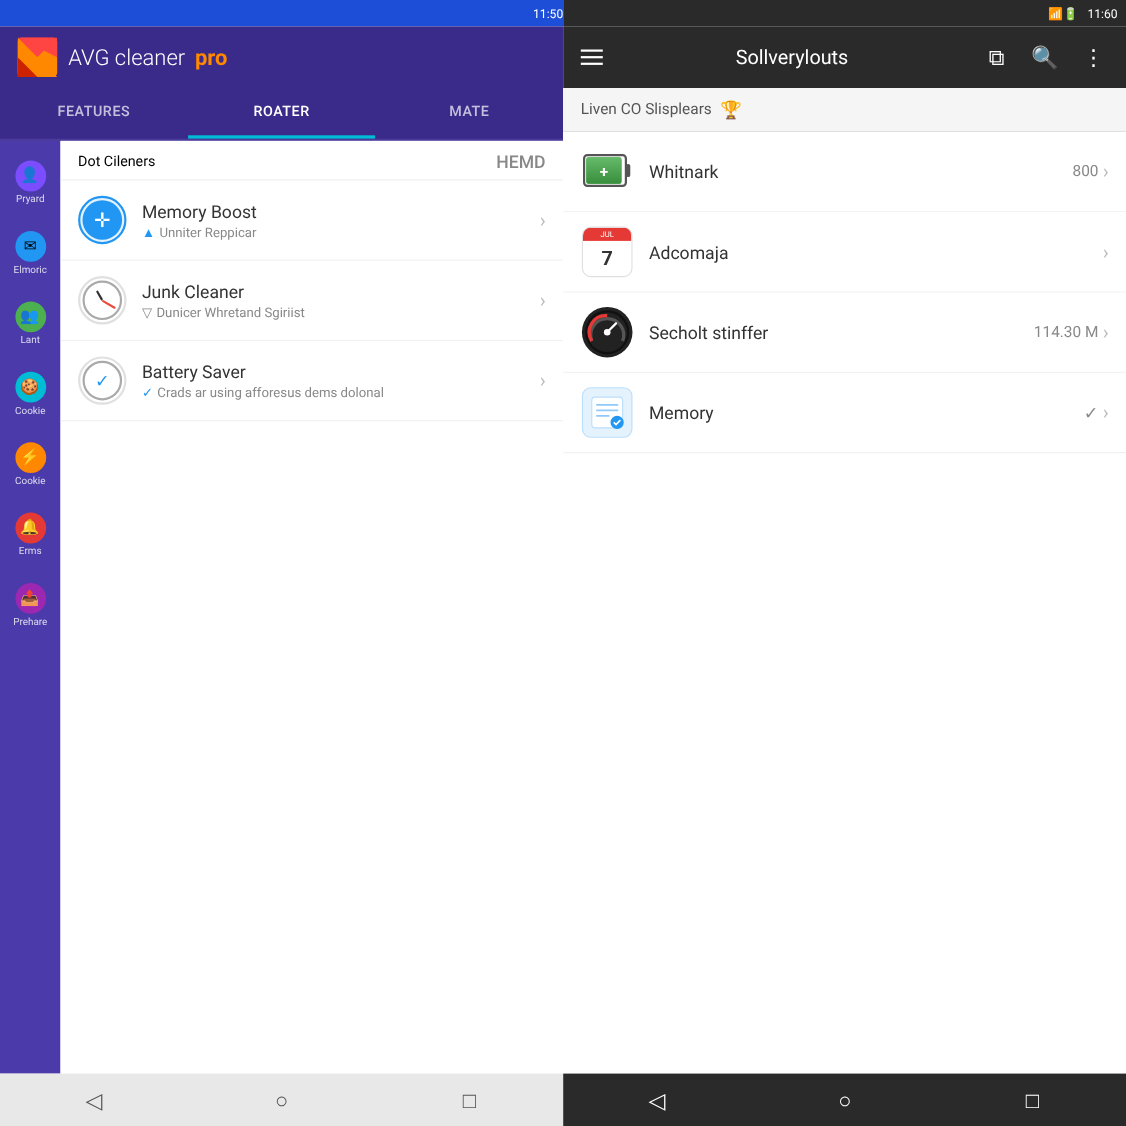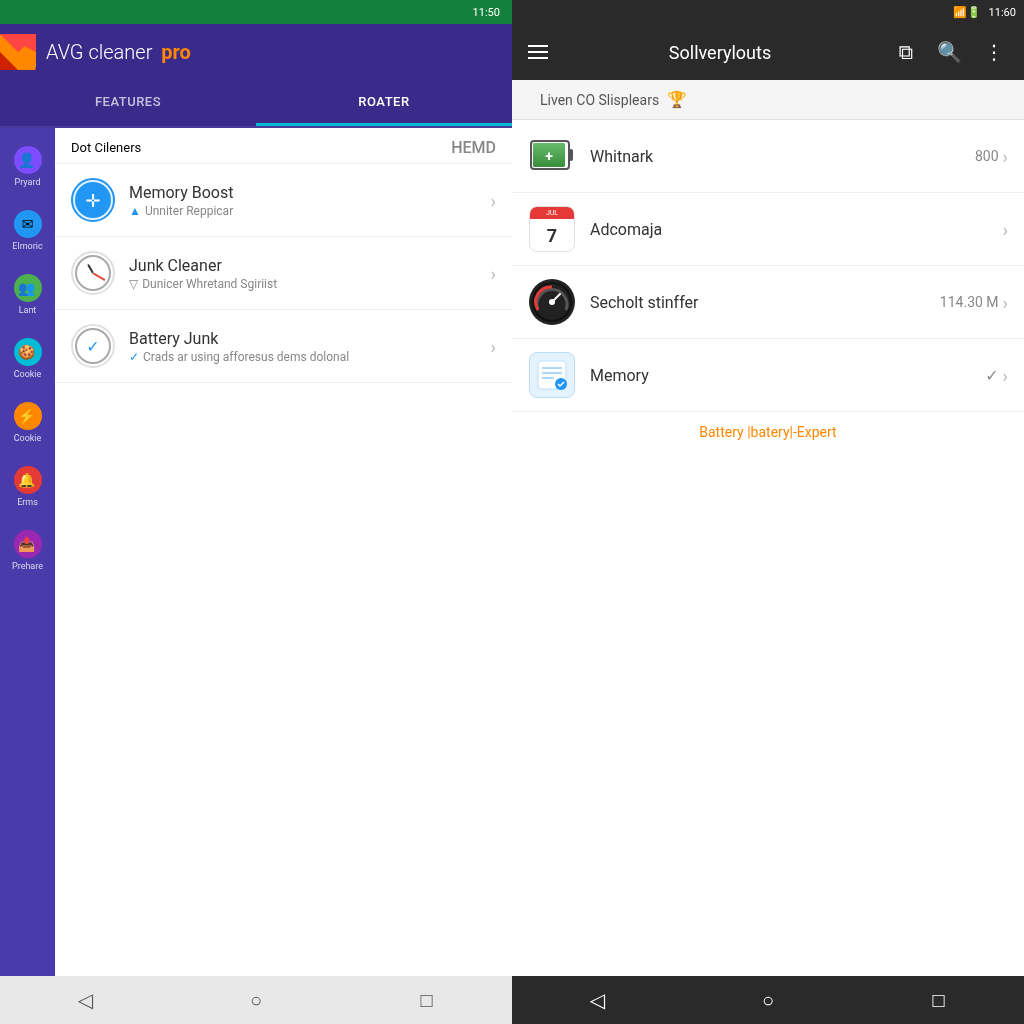--- a/index.html
+++ b/index.html
@@ -16,35 +16,35 @@
     .left-panel {
       width: 512px;
       height: 1024px;
       display: flex;
       flex-direction: column;
       background: #fff;
     }
 
     .left-statusbar {
       height: 24px;
-      background: #15803d;
+      background: #1d4ed8;
       display: flex;
       align-items: center;
       justify-content: flex-end;
-      padding: 0 12px;
+      padding: 0 0;
       color: white;
       font-size: 11px;
     }
 
     .left-header {
       height: 56px;
       background: #3a2a8a;
       display: flex;
       align-items: center;
-      padding: 0 0;
+      padding: 0 16px;
       gap: 10px;
     }
 
     .avg-logo {
       width: 36px;
       height: 36px;
       display: flex;
       align-items: center;
       justify-content: center;
     }
@@ -285,21 +285,21 @@
       cursor: pointer;
       width: 36px;
       height: 36px;
       display: flex;
       align-items: center;
       justify-content: center;
     }
 
     .right-sub-header {
       background: #f5f5f5;
-      padding: 10px 28px;
+      padding: 10px 16px;
       display: flex;
       align-items: center;
       gap: 8px;
       border-bottom: 1px solid #e0e0e0;
     }
 
     .sub-header-text {
       font-size: 14px;
       color: #555;
     }
@@ -513,20 +513,21 @@
     </div>
     <div style="color:white;font-size:20px;font-weight:300;">
       <span>AVG cleaner</span>
       <span style="color:#ff8800;font-weight:bold;margin-left:4px;">pro</span>
     </div>
   </div>
 
   <div class="left-tabs">
     <div class="tab">FEATURES</div>
     <div class="tab active">ROATER</div>
+    <div class="tab">MATE</div>
   </div>
 
   <div class="left-content">
 
     <div class="sidebar">
       <div class="sidebar-item">
         <div class="sidebar-icon si-purple" style="font-size:14px;">👤</div>
         <span class="sidebar-label">Pryard</span>
       </div>
       <div class="sidebar-item">
@@ -592,21 +593,21 @@
         <span class="chevron-right">›</span>
       </div>
 
       <div class="cleaner-item">
         <div class="cleaner-icon" style="border-color:#e0e0e0;">
           <div class="clock-icon" style="width:36px;height:36px;">
             <div style="position:absolute;top:50%;left:50%;transform:translate(-50%,-50%);color:#2196F3;font-size:16px;">✓</div>
           </div>
         </div>
         <div class="cleaner-info">
-          <div class="cleaner-name">Battery Junk</div>
+          <div class="cleaner-name">Battery Saver</div>
           <div class="cleaner-desc">
             <span style="color:#2196F3;">✓</span>
             <span>Crads ar using afforesus dems dolonal</span>
           </div>
         </div>
         <span class="chevron-right">›</span>
       </div>
 
     </div>
   </div>
@@ -724,21 +725,20 @@
       </div>
       <div class="list-item-info">
         <div class="list-item-name">Memory</div>
       </div>
       <div class="list-item-right">
         <span style="color:#888;font-size:16px;">✓</span>
         <span class="expand-icon">›</span>
       </div>
     </div>
 
-    <div class="battery-link">Battery |batery|-Expert</div>
 
   </div>
 
   <div class="right-navbar">
     <div class="right-nav-btn">◁</div>
     <div class="right-nav-btn">○</div>
     <div class="right-nav-btn">□</div>
   </div>
 
 </div>

